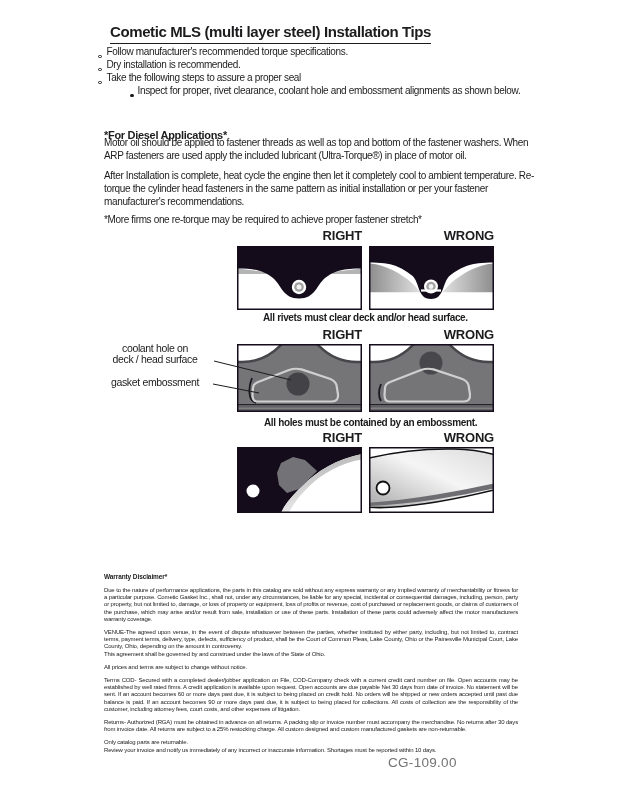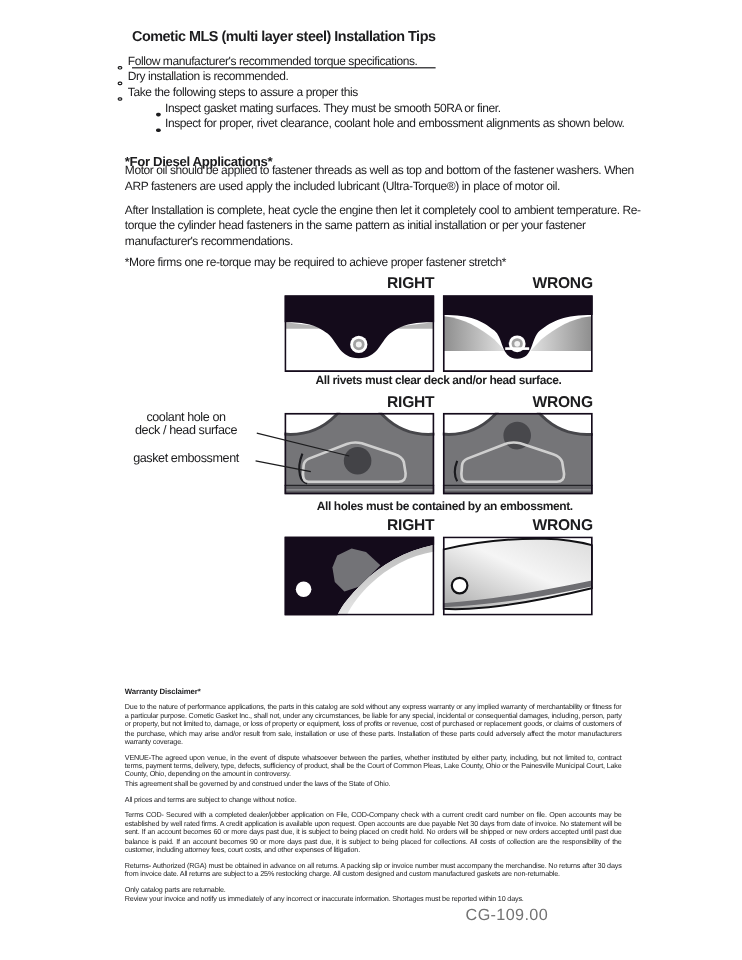--- a/index.html
+++ b/index.html
@@ -1,22 +1,22 @@
 <!DOCTYPE html>
 <html><head>
 <meta charset="utf-8">
 <style>
   html,body{margin:0;padding:0;background:#ffffff;}
   *{box-sizing:border-box;}
   .page{position:relative;width:618px;height:800px;background:#ffffff;overflow:hidden;
         font-family:"Liberation Sans","DejaVu Sans",sans-serif;color:#1c1c1e;}
   .abs{position:absolute;}
 
-  .doc-title{left:110px;top:23px;font-size:12px;font-weight:bold;letter-spacing:-0.4px;
-             border-bottom:1.5px solid #1c1c1e;padding-bottom:19px;}
+  .doc-title{left:110px;top:23px;font-size:15px;font-weight:bold;letter-spacing:-0.4px;
+             border-bottom:1.5px solid #1c1c1e;padding-bottom:3px;}
 
   .tips{left:98px;top:45px;width:436px;font-size:10px;letter-spacing:-0.35px;line-height:13px;}
   .tip-row{display:flex;align-items:flex-end;}
   .tip-row.sub{margin-left:32px;}
   .mark-open{width:3.5px;height:3.5px;border:1px solid #1c1c1e;border-radius:50%;
              margin:4.5px 5px 0 0;flex:none;}
   .mark-fill{width:3.5px;height:3.5px;background:#1c1c1e;border-radius:50%;
              margin:4.5px 4px 0 0;flex:none;}
 
   .section-head{left:104px;top:129px;font-size:11px;font-weight:bold;letter-spacing:-0.3px;}
@@ -50,25 +50,21 @@
     <div class="tip-row">
       <span class="mark-open"></span>
       <span>Follow manufacturer's recommended torque specifications.</span>
     </div>
     <div class="tip-row">
       <span class="mark-open"></span>
       <span>Dry installation is recommended.</span>
     </div>
     <div class="tip-row">
       <span class="mark-open"></span>
-      <span>Take the following steps to assure a proper this</span>
-    </div>
-    <div class="tip-row sub">
-      <span class="mark-fill"></span>
-      <span>Inspect gasket mating surfaces.  They must be smooth 50RA or finer.</span>
+      <span>Take the following steps to assure a proper seal</span>
     </div>
     <div class="tip-row sub">
       <span class="mark-fill"></span>
       <span>Inspect for proper, rivet clearance, coolant hole and embossment alignments as shown below.</span>
     </div>
   </div>
 
   <div class="abs section-head">*For Diesel Applications*</div>
   <div class="abs para p2">After Installation is complete, heat cycle the engine then let it completely cool to ambient temperature. Re-torque the cylinder head fasteners in the same pattern as initial installation or per your fastener manufacturer's recommendations.</div>
   <div class="abs para p1">Motor oil should be applied to fastener threads as well as top and bottom of the fastener washers. When ARP fasteners are used apply the included lubricant (Ultra-Torque®) in place of motor oil.</div>

